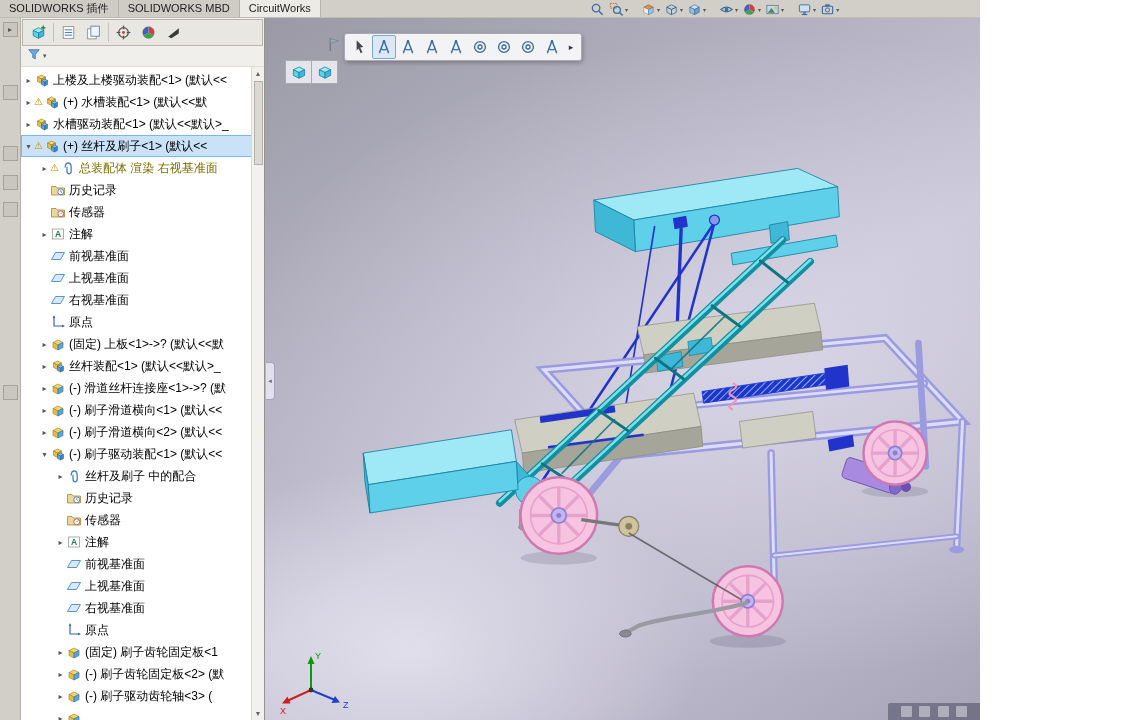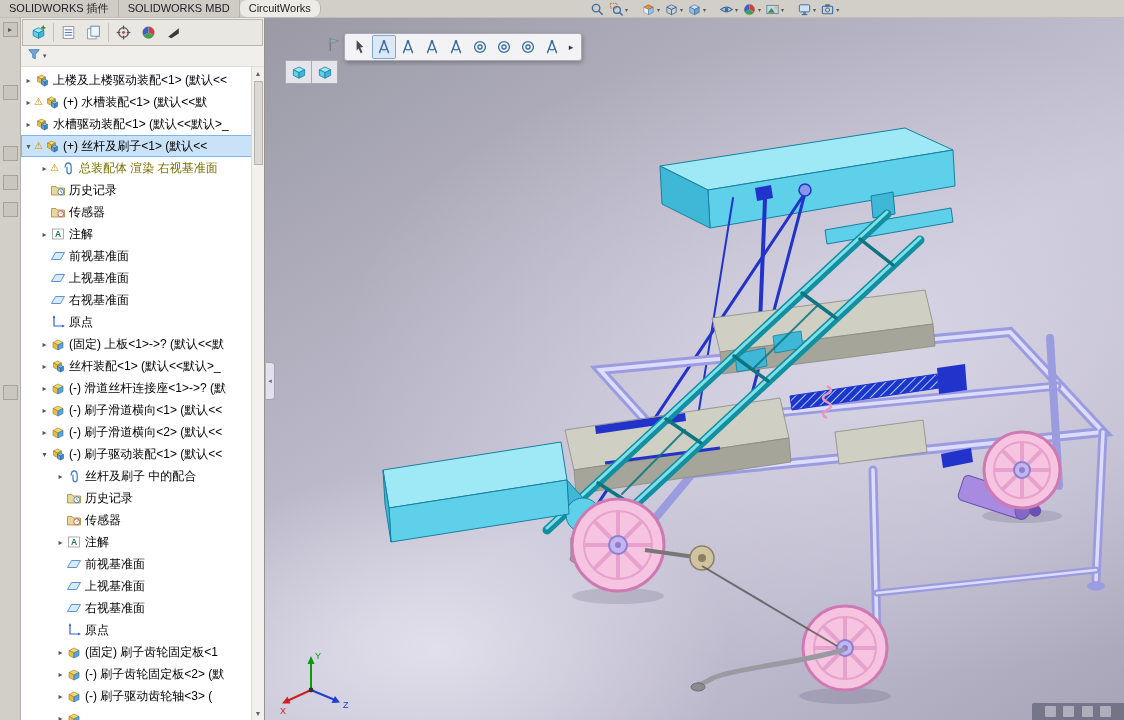--- a/index.html
+++ b/index.html
@@ -1,22 +1,22 @@
 <!DOCTYPE html>
 <html style="--selection: #c9e2f8; --warning: #cf9000; --cyan: #5fd0ea; --cyan-light: #9fe8f6; --cyan-dark: #3fb8d8; --cyan-stroke: #1880a0; --teal: #128fa0; --teal-dark: #0d7580; --teal-light: #7fe0ea; --lavender: #9b9be0; --lavender-light: #dedcfc; --pink: #f6c3e0; --pink-stroke: #cf79b2; --pink-spoke: #e6a2cc; --navy: #2233cc; --purple: #a88ae0; --slab: #cfcfc3; --slab-dark: #a5a599;"><head>
 <meta charset="utf-8">
 <style>
   *{margin:0;padding:0;box-sizing:border-box;}
   html,body{width:1124px;height:720px;overflow:hidden;}
-  .app{position:relative;width:1124px;height:720px;overflow:hidden;background:#fde047;
+  .app{position:relative;width:980px;height:720px;overflow:hidden;background:#fde047;
        font-family:"Liberation Sans","DejaVu Sans",sans-serif;-webkit-font-smoothing:antialiased;}
   
   .header{height:18px;display:flex;align-items:stretch;background:#d2cfc8;border-bottom:1px solid #c0bdb6;position:relative;z-index:6;}
   .tab{font-size:11px;line-height:17px;padding:0 9px;color:#222;border-right:1px solid #b6b3ac;background:#cfccc5;}
-  .tab.active{background:#edebe5;border-radius:7px;}
+  .tab.active{background:#edebe5;}
   .view-tools{position:absolute;left:588px;top:0;height:18px;display:flex;align-items:center;}
   .vtool{display:flex;align-items:center;height:18px;padding:0 2px;}
   .vtool svg{width:15px;height:15px;display:block;}
   .caret{font-size:6px;color:#555;margin-left:1px;}
   .vgap{width:9px;}
   
   .main{display:flex;height:702px;position:relative;}
   .left-strip{width:21px;background:#d2cfc8;border-right:1px solid #b3b0a9;display:flex;flex-direction:column;align-items:center;flex:none;}
   .strip-btn{width:15px;height:15px;background:#c9c6bf;border:1px solid #a6a39c;font-size:8px;color:#555;
              display:flex;align-items:center;justify-content:center;}

